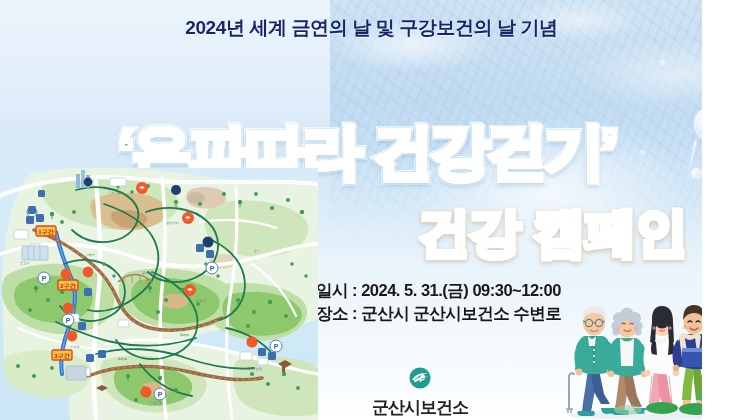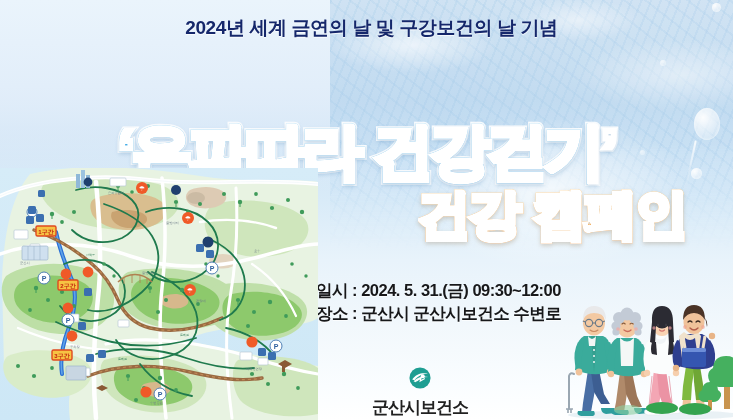--- a/index.html
+++ b/index.html
@@ -2,24 +2,25 @@
 <html><head>
 <meta charset="utf-8">
 <style>
   html,body{margin:0;padding:0;}
   body{
     width:743px;height:420px;overflow:hidden;
     font-family:"Liberation Sans","DejaVu Sans",sans-serif;
     background:#ffffff;
   }
   #poster{
-    position:relative;width:733px;height:420px;overflow:hidden;
+    position:relative;width:670px;height:420px;overflow:hidden;
     background:
       radial-gradient(ellipse 360px 200px at 88% 12%, rgba(255,255,255,.85) 0%, rgba(255,255,255,0) 70%),
       linear-gradient(180deg,#e9f3fb 0%, #dceaf7 14%, #cfe3f5 30%, #d9ebf8 48%, #e8f3fb 62%, #f2f8fc 78%, #fafdff 92%, #ffffff 100%);
+    padding-left: 32px;
   }
 
   
   .tex{position:absolute;pointer-events:none;}
   #texBand{
     left:330px;top:0;width:413px;height:250px;
     background:
       radial-gradient(ellipse 120px 40px at 20% 18%, rgba(255,255,255,.7), rgba(255,255,255,0) 70%),
       radial-gradient(ellipse 90px 30px at 60% 8%, rgba(255,255,255,.55), rgba(255,255,255,0) 70%),
       radial-gradient(ellipse 150px 50px at 85% 30%, rgba(255,255,255,.5), rgba(255,255,255,0) 72%),
@@ -75,21 +76,21 @@
     -webkit-text-stroke:6px #ffffff;paint-order:stroke fill;
     filter:drop-shadow(0 2px 2px rgba(90,140,185,.35));
   }
   #title1shadow{
     position:absolute;left:118px;top:112px;width:470px;
     font-size:60px;font-weight:bold;letter-spacing:-3px;white-space:nowrap;
     color:transparent;-webkit-text-stroke:9px rgba(255,255,255,.95);
     z-index:-0;
   }
   #title2{
-    position:absolute;left:418px;top:180px;
+    position:absolute;left:418px;top:198px;
     font-size:52px;font-weight:bold;letter-spacing:-1px;white-space:nowrap;
     color:#f7941d;
     background:linear-gradient(180deg,#fbb03b 0%, #f7941d 55%, #ef7f15 100%);
     -webkit-background-clip:text;background-clip:text;
     -webkit-text-fill-color:transparent;
     -webkit-text-stroke:6px #ffffff;paint-order:stroke fill;
     filter:drop-shadow(0 2px 2px rgba(150,120,80,.3));
   }
 
   

